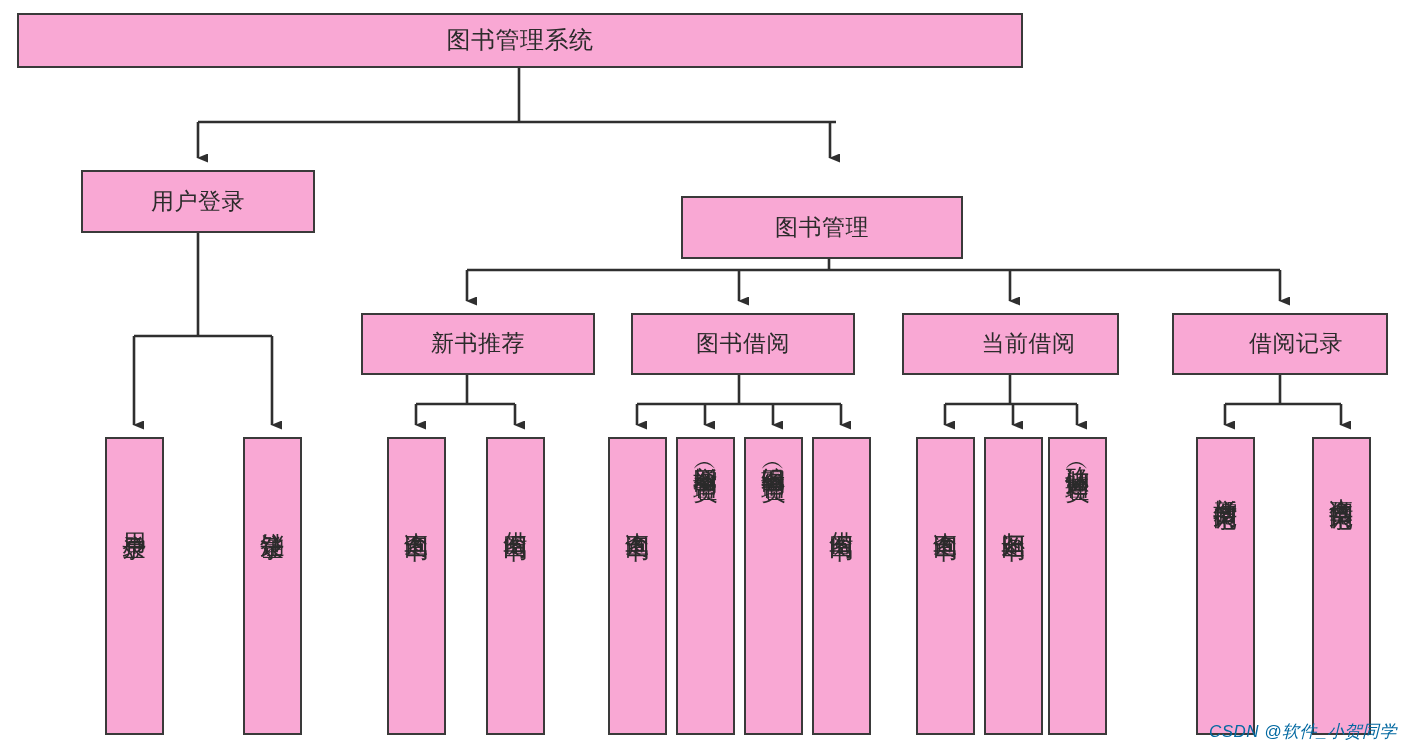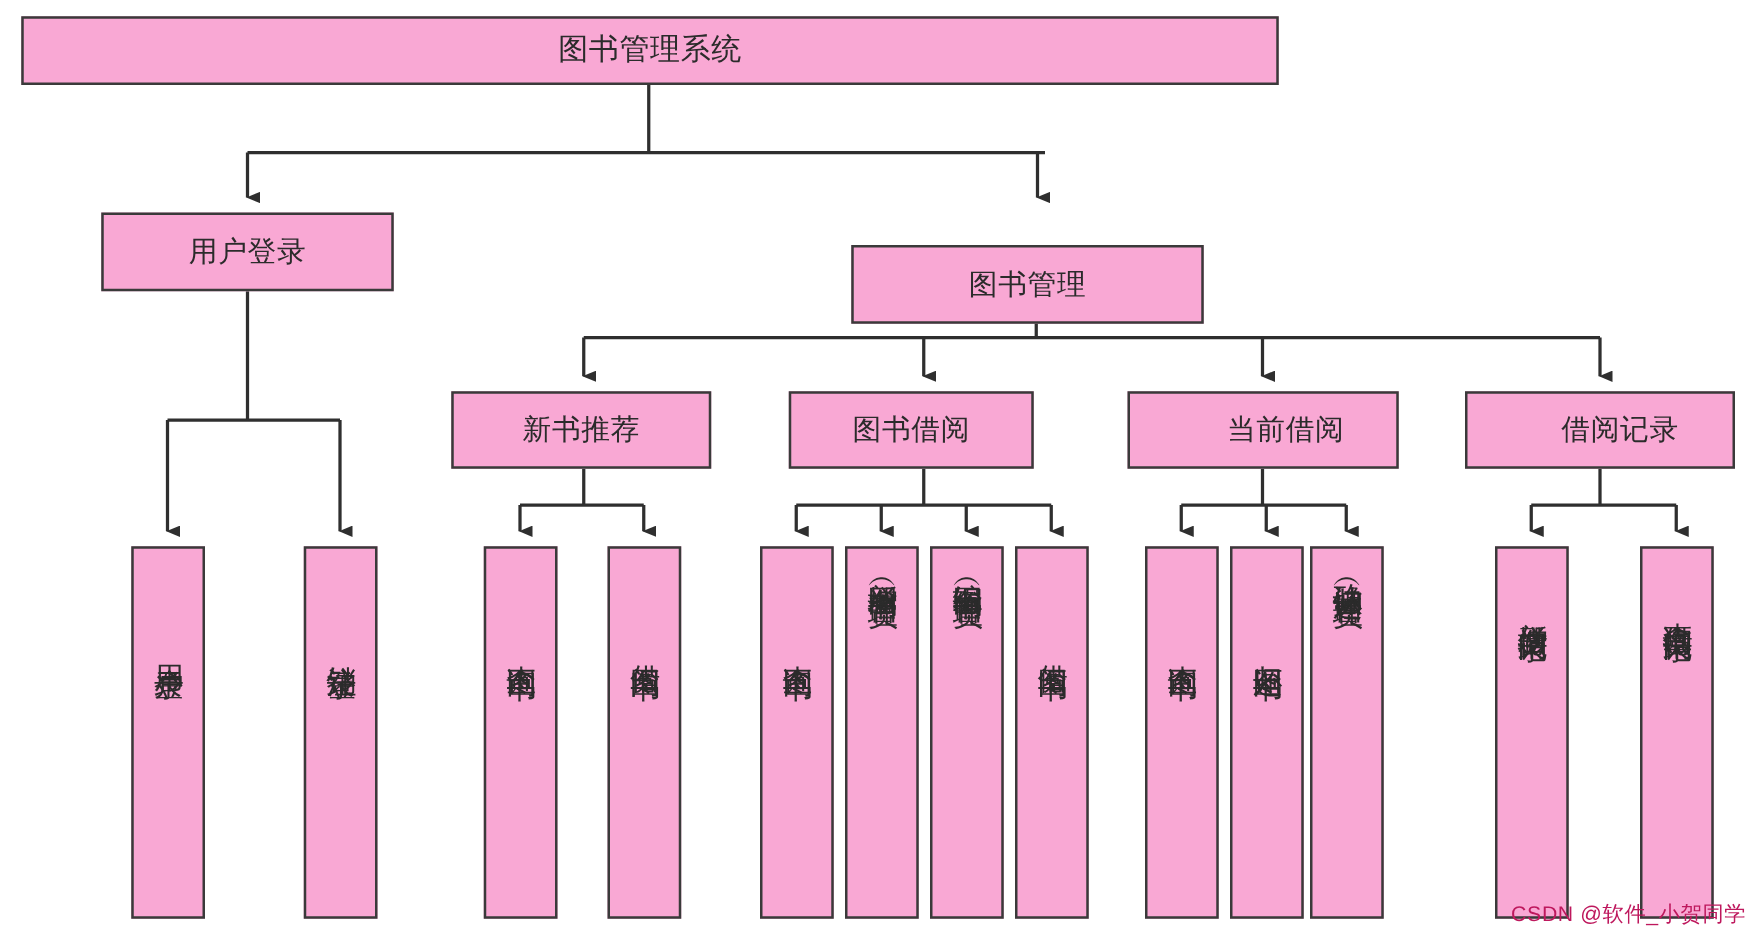--- a/index.html
+++ b/index.html
@@ -47,24 +47,25 @@
     font-size:24px;
     line-height:1.22;
     letter-spacing:2px;
     white-space:normal;
     max-height:280px;
   }
   .watermark{
     position:absolute;
     right:8px;bottom:4px;
     font-size:17px;
-    color:#be185d;
+    color:#0369a1;
     letter-spacing:0.5px;
     white-space:nowrap;
     font-family:"Liberation Sans","DejaVu Sans",sans-serif;
+    font-style:italic;
   }
 </style>
 </head>
 <body>
 
 <div id="diagram">
 
   <svg class="edges" viewBox="0 0 1405 747" xmlns="http://www.w3.org/2000/svg">
     <defs>
       <marker id="arrow" markerWidth="9" markerHeight="11" refX="4.5" refY="10" orient="auto" markerUnits="userSpaceOnUse">
@@ -119,24 +120,24 @@
     <span class="lbl">图书管理系统</span>
   </div>
 
   <div class="node horiz" style="left:81px;top:170px;width:234px;height:63px;">
     <span class="lbl">用户登录</span>
   </div>
   <div class="node horiz" style="left:681px;top:170px;width:282px;height:63px;margin-top:26px;">
     <span class="lbl">图书管理</span>
   </div>
 
-  <div class="node horiz" style="left:361px;top:313px;width:208px;height:62px;">
+  <div class="node horiz" style="left:361px;top:313px;width:234px;height:62px;">
     <span class="lbl">新书推荐</span>
   </div>
-  <div class="node horiz" style="left:631px;top:313px;width:196px;height:62px;">
+  <div class="node horiz" style="left:631px;top:313px;width:224px;height:62px;">
     <span class="lbl">图书借阅</span>
   </div>
   <div class="node horiz" style="left:902px;top:313px;width:217px;height:62px;padding-left:36px;">
     <span class="lbl">当前借阅</span>
   </div>
   <div class="node horiz" style="left:1172px;top:313px;width:216px;height:62px;padding-left:32px;">
     <span class="lbl">借阅记录</span>
   </div>
 
   <div class="node vert" style="left:105px;top:437px;width:59px;height:298px;padding-top:74px;">

